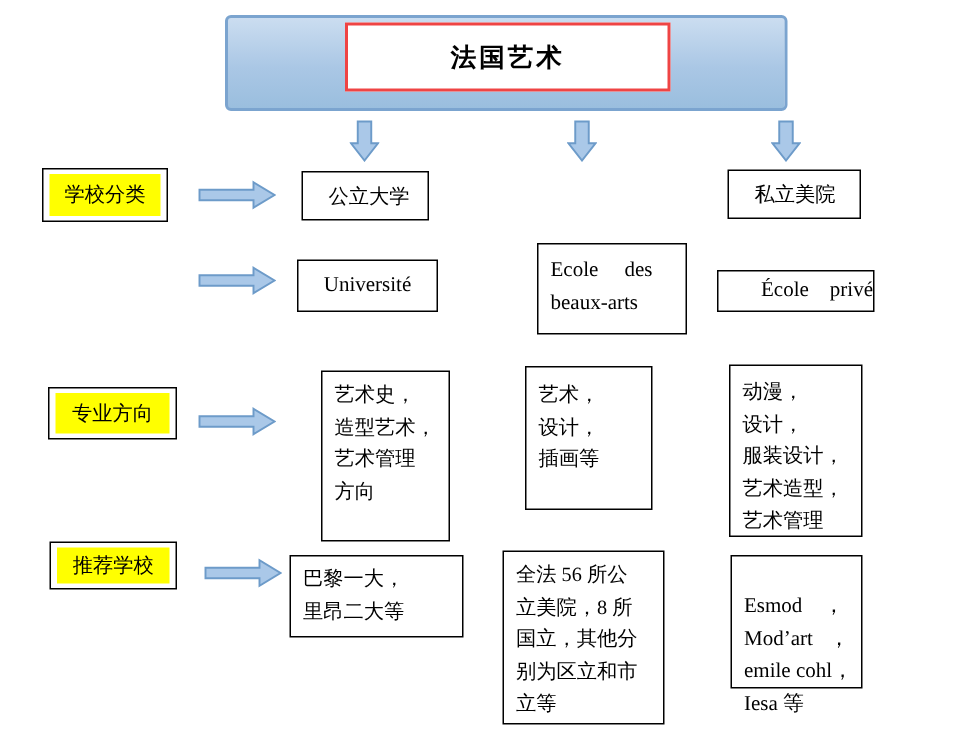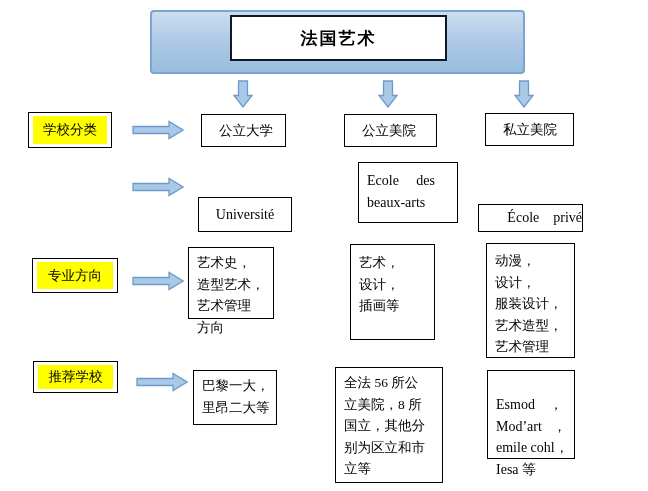--- a/index.html
+++ b/index.html
@@ -10,31 +10,31 @@
   }
   .abs { position:absolute; box-sizing:border-box; }
 
   .banner {
     left:150px; top:10px; width:375px; height:64px;
     background:linear-gradient(180deg,#cbddf0 0%,#aac7e5 55%,#9abede 100%);
     border:2px solid #7ba4cf; border-radius:4px;
   }
   .title-box {
     left:230px; top:15px; width:217px; height:46px;
-    background:#ffffff; border:2px solid #0f172a;
+    background:#ffffff; border:2px solid #ef4444;
     display:flex; align-items:center; justify-content:center;
     font-weight:bold; font-size:17px; letter-spacing:2px;
   }
 
   .box {
     background:#ffffff; border:1.3px solid #000; font-size:13.5px;
   }
   .box span { white-space:pre-wrap; line-height:21.5px; display:block; }
   .single { display:flex; align-items:center; padding-left:17px; }
-  .single.centered { justify-content:center; padding-left:0;margin-top:24px; }
+  .single.centered { justify-content:center; padding-left:0; }
   .multi { padding:4px 4px 0 8px; }
   .latin { font-size:14px; }
 
   .label-box {
     background:#ffffff; border:1.5px solid #000; padding:3px 4px;
     display:flex;
   }
   .hl {
     background:#ffff00; flex:1; display:flex; align-items:center;
     justify-content:center; font-size:13.5px; white-space:nowrap;
@@ -66,23 +66,20 @@
     <span class="hl">学校分类</span>
   </div>
 
   <svg class="abs arrow" style="left:132px;top:120px;" width="52" height="20" viewBox="0 0 52 20">
     <path d="M1 6.5 H37 V1.5 L51 10 L37 18.5 V13.5 H1 Z" fill="#aac8e8" stroke="#6d9bc9" stroke-width="1.3"></path>
   </svg>
 
   <div class="abs box single" style="left:201px;top:114px;width:85px;height:33px;">
     <span>公立大学</span>
   </div>
-  <div class="abs box single" style="left:344px;top:114px;width:93px;height:33px;">
-    <span>公立美院</span>
-  </div>
   <div class="abs box single" style="left:485px;top:113px;width:89px;height:33px;">
     <span>私立美院</span>
   </div>
 
   <svg class="abs arrow" style="left:132px;top:177px;" width="52" height="20" viewBox="0 0 52 20">
     <path d="M1 6.5 H37 V1.5 L51 10 L37 18.5 V13.5 H1 Z" fill="#aac8e8" stroke="#6d9bc9" stroke-width="1.3"></path>
   </svg>
 
   <div class="abs box single centered latin" style="left:198px;top:173px;width:94px;height:35px;">
     <span>Université</span>
@@ -96,21 +93,21 @@
   </div>
 
   <div class="abs label-box" style="left:32px;top:258px;width:86px;height:35px;">
     <span class="hl">专业方向</span>
   </div>
 
   <svg class="abs arrow" style="left:132px;top:271px;" width="52" height="20" viewBox="0 0 52 20">
     <path d="M1 6.5 H37 V1.5 L51 10 L37 18.5 V13.5 H1 Z" fill="#aac8e8" stroke="#6d9bc9" stroke-width="1.3"></path>
   </svg>
 
-  <div class="abs box multi" style="left:188px;top:247px;width:86px;height:72px;">
+  <div class="abs box multi" style="left:214px;top:247px;width:86px;height:114px;">
     <span>艺术史，
 造型艺术，
 艺术管理
 方向</span>
   </div>
   <div class="abs box multi" style="left:350px;top:244px;width:85px;height:96px;padding-top:7px;">
     <span>艺术，
 设计，
 插画等</span>
   </div>
@@ -123,21 +120,21 @@
   </div>
 
   <div class="abs label-box" style="left:33px;top:361px;width:85px;height:32px;">
     <span class="hl">推荐学校</span>
   </div>
 
   <svg class="abs arrow" style="left:136px;top:372px;" width="52" height="20" viewBox="0 0 52 20">
     <path d="M1 6.5 H37 V1.5 L51 10 L37 18.5 V13.5 H1 Z" fill="#aac8e8" stroke="#6d9bc9" stroke-width="1.3"></path>
   </svg>
 
-  <div class="abs box multi" style="left:193px;top:370px;width:84px;height:55px;">
+  <div class="abs box multi" style="left:193px;top:370px;width:116px;height:55px;">
     <span>巴黎一大，
 里昂二大等</span>
   </div>
   <div class="abs box multi" style="left:335px;top:367px;width:108px;height:116px;">
     <span>全法 56 所公
 立美院，8 所
 国立，其他分
 别为区立和市
 立等</span>
   </div>

